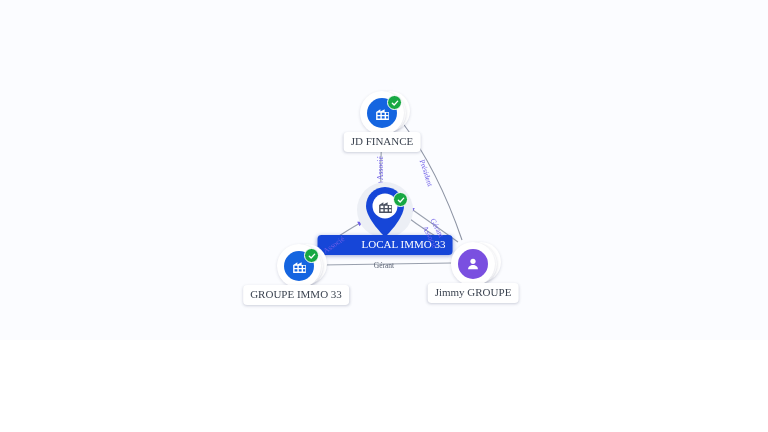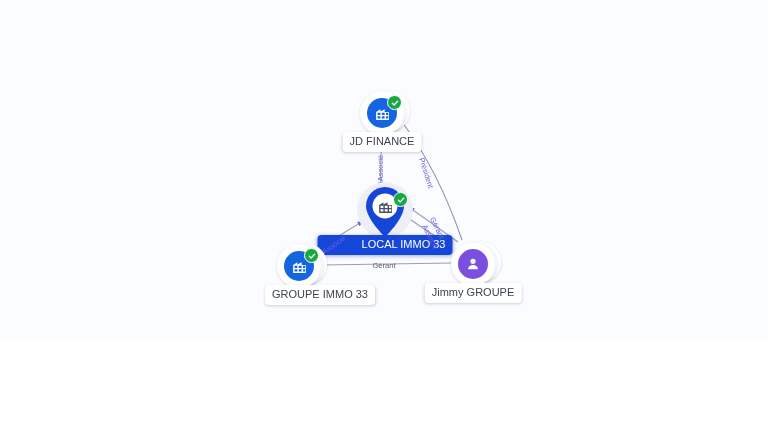--- a/index.html
+++ b/index.html
@@ -10,20 +10,21 @@
     width: 768px;
     height: 432px;
     overflow: hidden;
     font-family: "Liberation Sans", sans-serif;
   }
   #graph-canvas {
     position: relative;
     width: 768px;
     height: 340px;
     background: #fbfcff;
+    font-family: Liberation Serif, serif;
   }
   #edge-layer {
     position: absolute;
     left: 0;
     top: 0;
     width: 768px;
     height: 432px;
   }
 
   
@@ -190,21 +191,21 @@
     <div class="disc company">
       <svg width="17" height="17" viewBox="0 0 24 24" fill="#ffffff">
         <path d="M3 21V10l6-4v3l6-3v4h6v11H3zm2-2h4v-3H5v3zm0-5h4v-3H5v3zm6 5h4v-3h-4v3zm0-5h4v-3h-4v3zm6 5h3v-3h-3v3zm0-5h3v-3h-3v3z"></path>
       </svg>
     </div>
     <div class="check" style="left:5px; top:-18px;">
       <svg width="8" height="8" viewBox="0 0 24 24" fill="none" stroke="#ffffff" stroke-width="4" stroke-linecap="round" stroke-linejoin="round">
         <path d="M4 12.5 L9.5 18 L20 6.5"></path>
       </svg>
     </div>
-    <div class="node-label" style="left:-3px; top:19px;margin-left:24px;">GROUPE IMMO 33</div>
+    <div class="node-label" style="left:-3px; top:19px;">GROUPE IMMO 33</div>
   </div>
 
   <div class="node" style="left:473px; top:264px;">
     <div class="stack s3"></div>
     <div class="stack s2"></div>
     <div class="stack s1"></div>
     <div class="disc person">
       <svg width="16" height="16" viewBox="0 0 24 24" fill="#ffffff">
         <circle cx="12" cy="8" r="3.9"></circle>
         <path d="M4.6 20c0-4.1 3.3-6.6 7.4-6.6s7.4 2.5 7.4 6.6z"></path>

